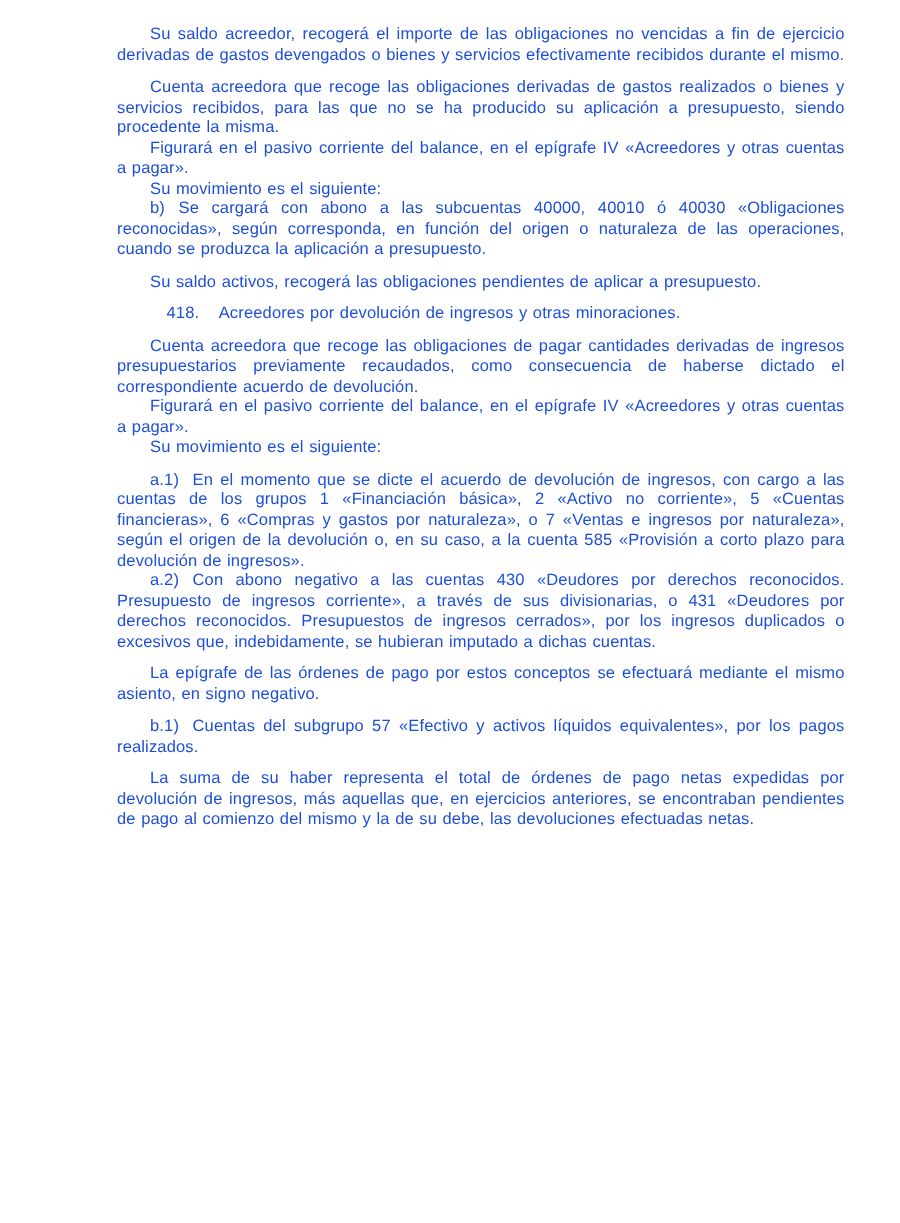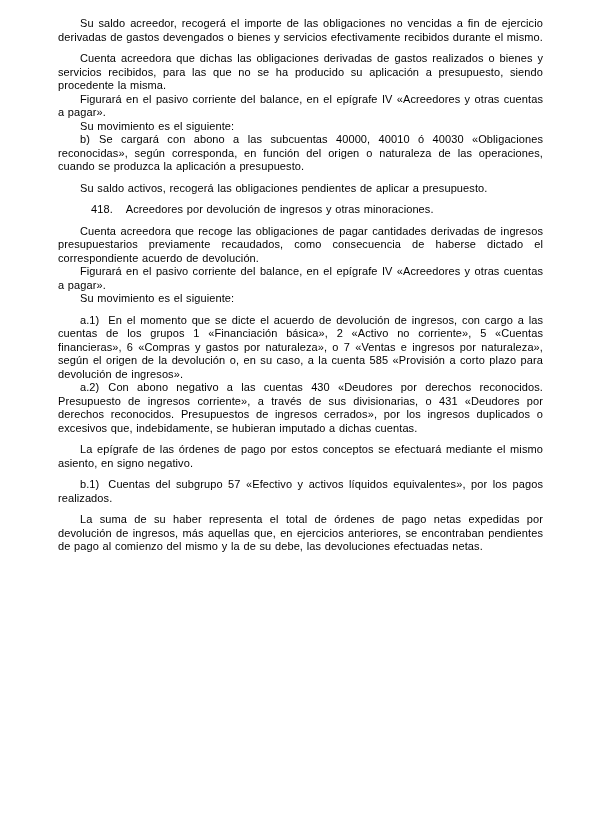--- a/index.html
+++ b/index.html
@@ -12,23 +12,23 @@
     box-sizing: border-box;
     width: 600px;
     height: 815px;
     background: #ffffff;
     overflow: hidden;
     font-family: "Liberation Sans", sans-serif;
   }
   .text-block {
     position: absolute;
     top: 17px;
-    left: 58px;
+    left: 78px;
     width: 485px;
-    color: #000000;
+    color: #1d4ed8;
   }
   .text-block p {
     margin: 0;
     font-size: 11px;
     line-height: 13.5px;
     text-align: justify;
     text-indent: 22px;
     letter-spacing: 0.1px;
     word-spacing: 0.5px;
   }
@@ -45,21 +45,21 @@
   .li .marker {
     margin-right: 9px;
   }
 </style>
 </head>
 <body>
 
 <div class="page">
   <div class="text-block" id="doc-text">
       <p class="body"><span>Su saldo acreedor, recogerá el importe de las obligaciones no vencidas a fin de ejercicio derivadas de gastos devengados o bienes y servicios efectivamente recibidos durante el mismo.</span></p>
-      <p class="body gap"><span>Cuenta acreedora que dichas las obligaciones derivadas de gastos realizados o bienes y servicios recibidos, para las que no se ha producido su aplicación a presupuesto, siendo procedente la misma.</span></p>
+      <p class="body gap"><span>Cuenta acreedora que recoge las obligaciones derivadas de gastos realizados o bienes y servicios recibidos, para las que no se ha producido su aplicación a presupuesto, siendo procedente la misma.</span></p>
       <p class="body"><span>Figurará en el pasivo corriente del balance, en el epígrafe IV «Acreedores y otras cuentas a pagar».</span></p>
       <p class="body"><span>Su movimiento es el siguiente:</span></p>
       <p class="li"><span class="marker">b)</span><span>Se cargará con abono a las subcuentas 40000, 40010 ó 40030 «Obligaciones reconocidas», según corresponda, en función del origen o naturaleza de las operaciones, cuando se produzca la aplicación a presupuesto.</span></p>
       <p class="body gap"><span>Su saldo activos, recogerá las obligaciones pendientes de aplicar a presupuesto.</span></p>
       <p class="heading gap"><span class="marker">418.</span><span>Acreedores por devolución de ingresos y otras minoraciones.</span></p>
       <p class="body gap"><span>Cuenta acreedora que recoge las obligaciones de pagar cantidades derivadas de ingresos presupuestarios previamente recaudados, como consecuencia de haberse dictado el correspondiente acuerdo de devolución.</span></p>
       <p class="body"><span>Figurará en el pasivo corriente del balance, en el epígrafe IV «Acreedores y otras cuentas a pagar».</span></p>
       <p class="body"><span>Su movimiento es el siguiente:</span></p>
       <p class="li gap"><span class="marker">a.1)</span><span>En el momento que se dicte el acuerdo de devolución de ingresos, con cargo a las cuentas de los grupos 1 «Financiación básica», 2 «Activo no corriente», 5 «Cuentas financieras», 6 «Compras y gastos por naturaleza», o 7 «Ventas e ingresos por naturaleza», según el origen de la devolución o, en su caso, a la cuenta 585 «Provisión a corto plazo para devolución de ingresos».</span></p>
       <p class="li"><span class="marker">a.2)</span><span>Con abono negativo a las cuentas 430 «Deudores por derechos reconocidos. Presupuesto de ingresos corriente», a través de sus divisionarias, o 431 «Deudores por derechos reconocidos. Presupuestos de ingresos cerrados», por los ingresos duplicados o excesivos que, indebidamente, se hubieran imputado a dichas cuentas.</span></p>

